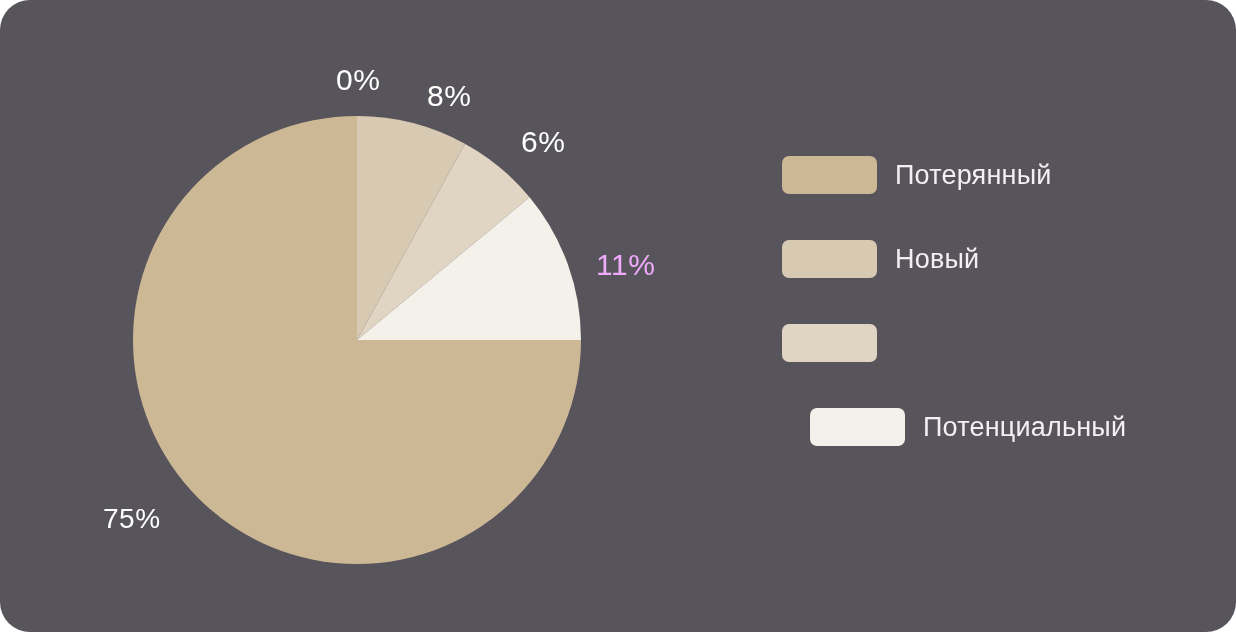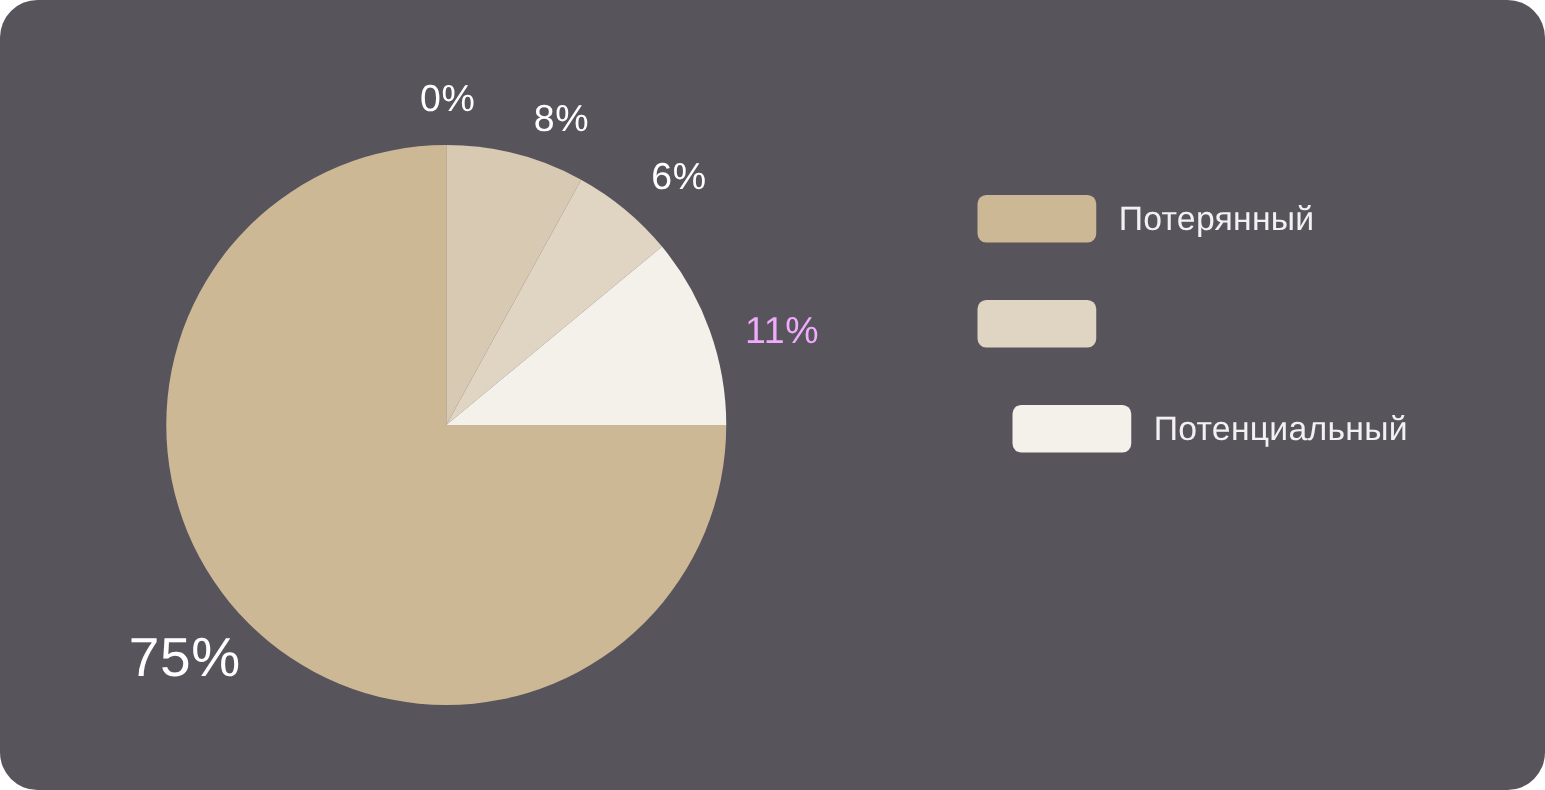--- a/index.html
+++ b/index.html
@@ -93,28 +93,32 @@
           <path d="M 357 340 L 464.91 143.71 A 224 224 0 0 1 529.59 197.22 Z" fill="#e0d4c2" shape-rendering="geometricPrecision"></path>
           <path d="M 357 340 L 529.59 197.22 A 224 224 0 0 1 581.00 340.00 Z" fill="#f4f1ea" shape-rendering="geometricPrecision"></path>
           <path d="M 357 340 L 581.00 340.00 A 224 224 0 1 1 357.00 116.00 Z" fill="#cdb896" shape-rendering="geometricPrecision"></path>
         </g>
     </svg>
     <div id="pct-labels">
         <div class="pct-label" style="left: 336px; top: 65px; font-size: 30px; color: rgb(255, 255, 255);">0%</div>
         <div class="pct-label" style="left: 427px; top: 81px; font-size: 30px; color: rgb(255, 255, 255);">8%</div>
         <div class="pct-label" style="left: 521px; top: 127px; font-size: 30px; color: rgb(255, 255, 255);">6%</div>
         <div class="pct-label" style="left: 596px; top: 250px; font-size: 30px; color: #f0abfc;">11%</div>
-        <div class="pct-label" style="left: 103px; top: 505px; font-size: 44px; color: rgb(255, 255, 255);">75%</div>
+        <div class="pct-label" style="left: 103px; top: 505px; font-size: 28px; color: rgb(255, 255, 255);">75%</div>
       </div>
   </div>
 
   <div id="legend">
       <div class="legend-row">
         <span class="legend-swatch" style="background: rgb(205, 184, 150);"></span>
         <span class="legend-label">Потерянный</span>
+      </div>
+      <div class="legend-row">
+        <span class="legend-swatch" style="background: rgb(216, 201, 179);"></span>
+        <span class="legend-label">Новый</span>
       </div>
       <div class="legend-row">
         <span class="legend-swatch" style="background: rgb(224, 212, 194);"></span>
       </div>
       <div class="legend-row">
         <span class="legend-swatch" style="background: rgb(244, 241, 234);"></span>
         <span class="legend-label">Потенциальный</span>
       </div>
     </div>
 

